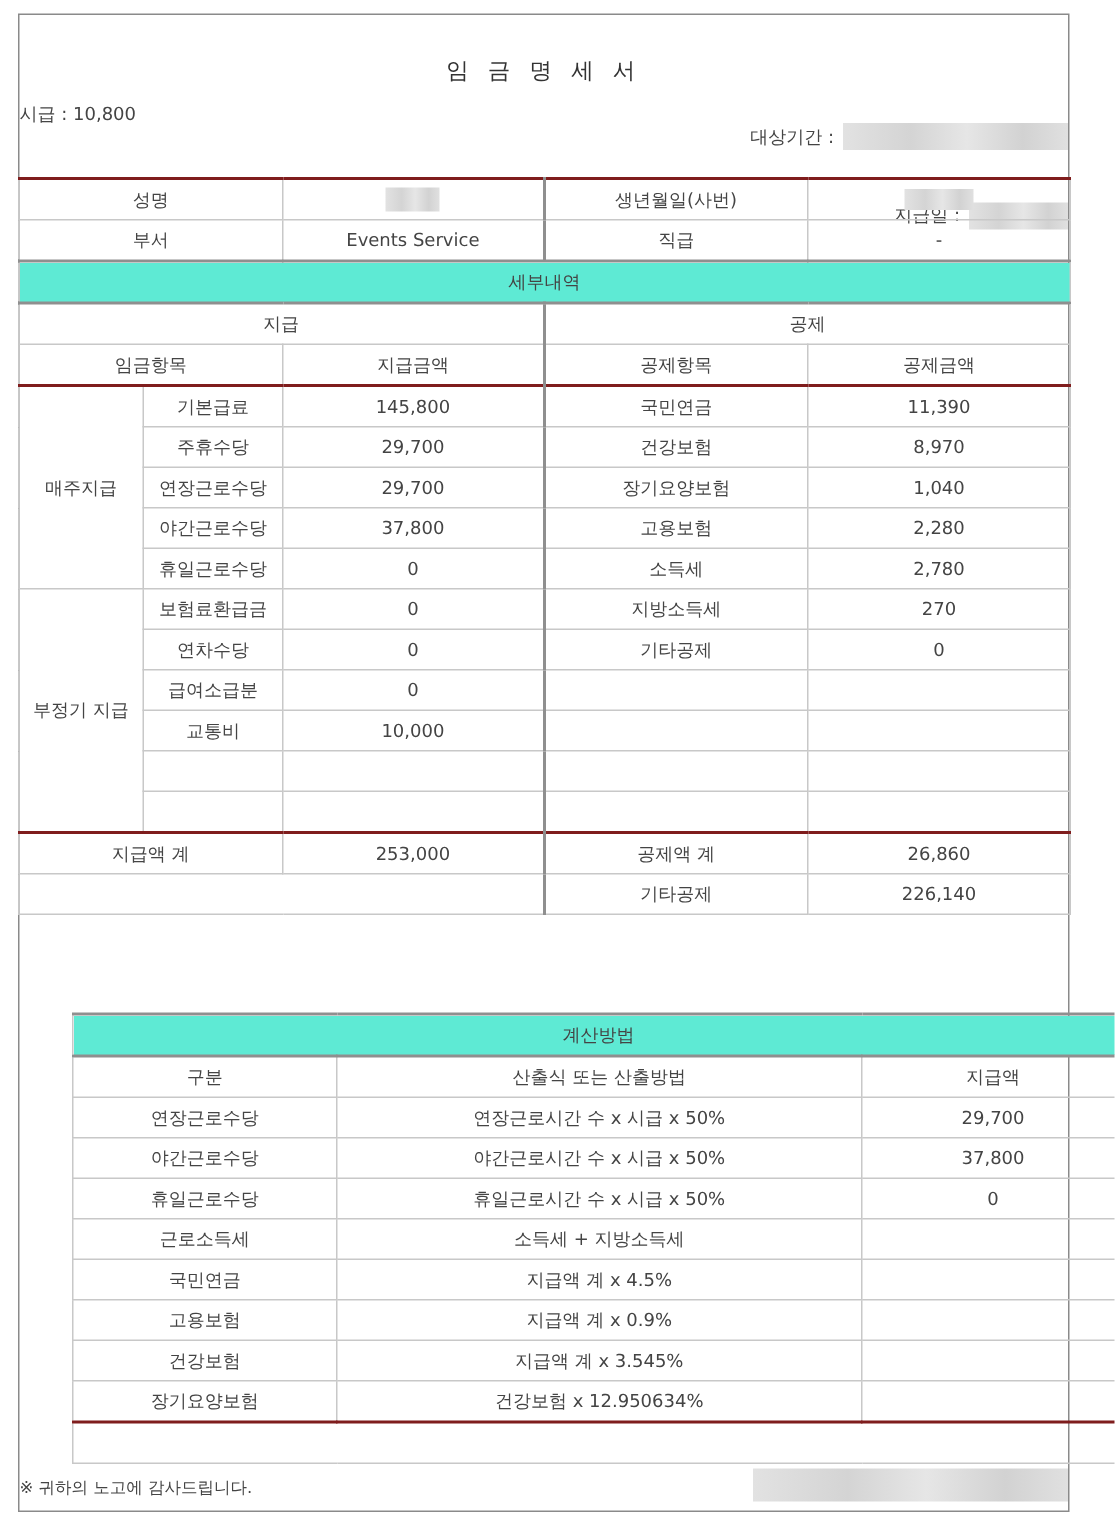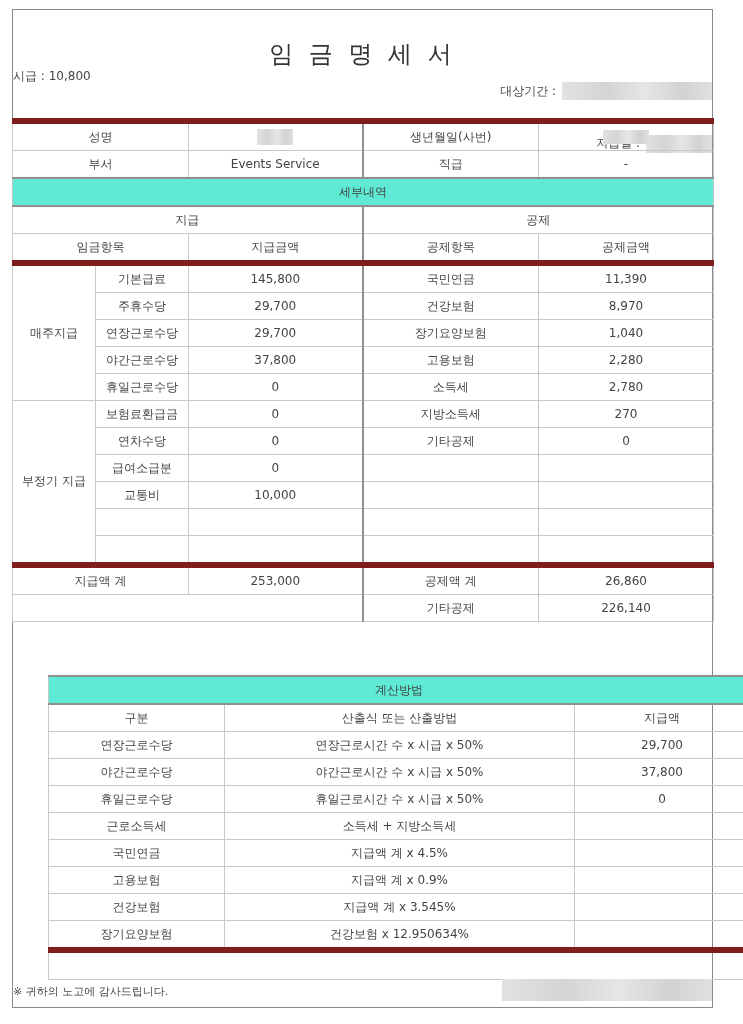--- a/index.html
+++ b/index.html
@@ -1,26 +1,26 @@
 <!DOCTYPE html>
 <html><head>
 <meta charset="utf-8">
 <style>
   html, body { margin:0; padding:0; background:#ffffff; }
   body { width:743px; height:1024px; position:relative; font-family:"DejaVu Sans","Liberation Sans",sans-serif; color:#3a3a3a; overflow:hidden; }
   .sheet { position:absolute; left:12px; top:9px; width:701px; height:999px; border:1px solid #8a8a8a; box-sizing:border-box; background:#fff; }
-  .title { position:absolute; left:0; right:0; top:28px; text-align:center; font-size:24px; letter-spacing:4px; color:#333; }
+  .title { position:absolute; left:0; right:0; top:28px; text-align:center; font-size:15px; letter-spacing:4px; color:#333; }
   .wage { position:absolute; left:0; top:58px; font-size:12px; color:#444; }
   .period { position:absolute; right:0; top:72px; font-size:12px; color:#444; display:flex; align-items:center;justify-content:flex-end; }
   .payday { position:absolute; right:0; top:86px; font-size:12px; color:#444; display:flex; align-items:flex-start;margin-top:39px; }
   .blur { display:inline-block; background:linear-gradient(90deg,#e2e2e2,#d4d4d4 30%,#e6e6e6 55%,#d2d2d2 80%,#e0e0e0); height:18px; }
   table { border-collapse:collapse; table-layout:fixed; width:701px; position:absolute; left:-1px; font-size:12px; color:#444; }
   td { border:1px solid #c8c8c8; text-align:center; height:26px; padding:0; overflow:hidden; white-space:nowrap; }
   .band td, td.band { background:#5eead4; border-top:2px solid #8f8f8f; border-bottom:2px solid #8f8f8f; }
-  .thick-top td { border-top:6px solid #7f1d1d; }
+  .thick-top td { border-top:2px solid #7f1d1d; }
   .vsplit { border-right:2px solid #8f8f8f; }
   .footer-text { position:absolute; left:0; bottom:8px; font-size:11px; color:#444; }
   .footer-blur { position:absolute; right:0; bottom:6px; width:210px; height:22px; }
 </style>
 </head>
 <body>
 
 <div class="sheet">
   <div class="title">임 금 명 세 서</div>
   <div class="wage">시급 : 10,800</div>

